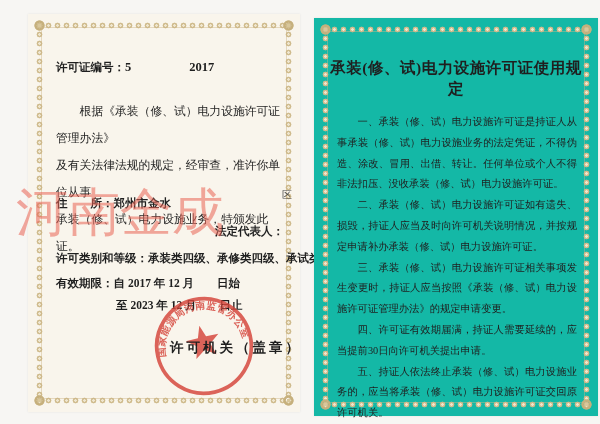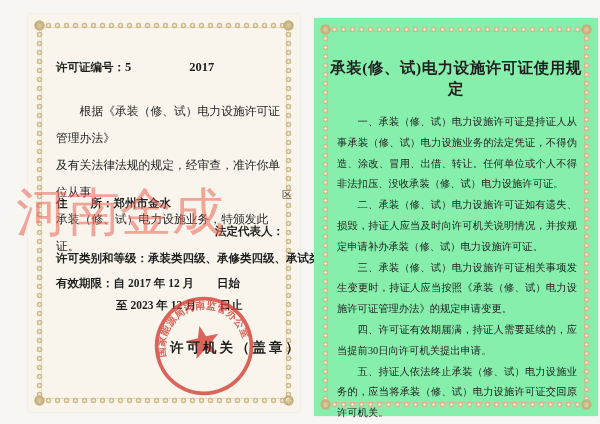--- a/index.html
+++ b/index.html
@@ -4,21 +4,21 @@
 <style>
   html,body{margin:0;padding:0;}
   body{
     width:600px;height:424px;position:relative;overflow:hidden;
     background:#f7f6f3;
     font-family:"Liberation Serif","DejaVu Serif",serif;
     color:#1f1f1f;
   }
   .page{position:absolute;background:#f9f5ec;box-shadow:0 0 2px rgba(0,0,0,.08);}
   .page.left{left:28px;top:14px;width:272px;height:398px;}
-  .page.right{left:314px;top:18px;width:284px;height:398px;background:#86efac;}
+  .page.right{left:314px;top:18px;width:284px;height:398px;background:#14b8a6;}
 
   
   .lace{position:absolute;inset:7px;pointer-events:none;}
   .lz{position:absolute;}
   .bead{
     background-image:radial-gradient(circle at 4.5px 4.5px,#efe6cf 1.1px,#d0bc8e 1.5px,#cfbb8d 2.6px,rgba(208,188,142,0) 3.2px);
     background-size:9px 9px;
   }
   .lz.t{top:0;left:0;right:0;height:9px;background-repeat:repeat-x;}
   .lz.b{bottom:0;left:0;right:0;height:9px;background-repeat:repeat-x;}

